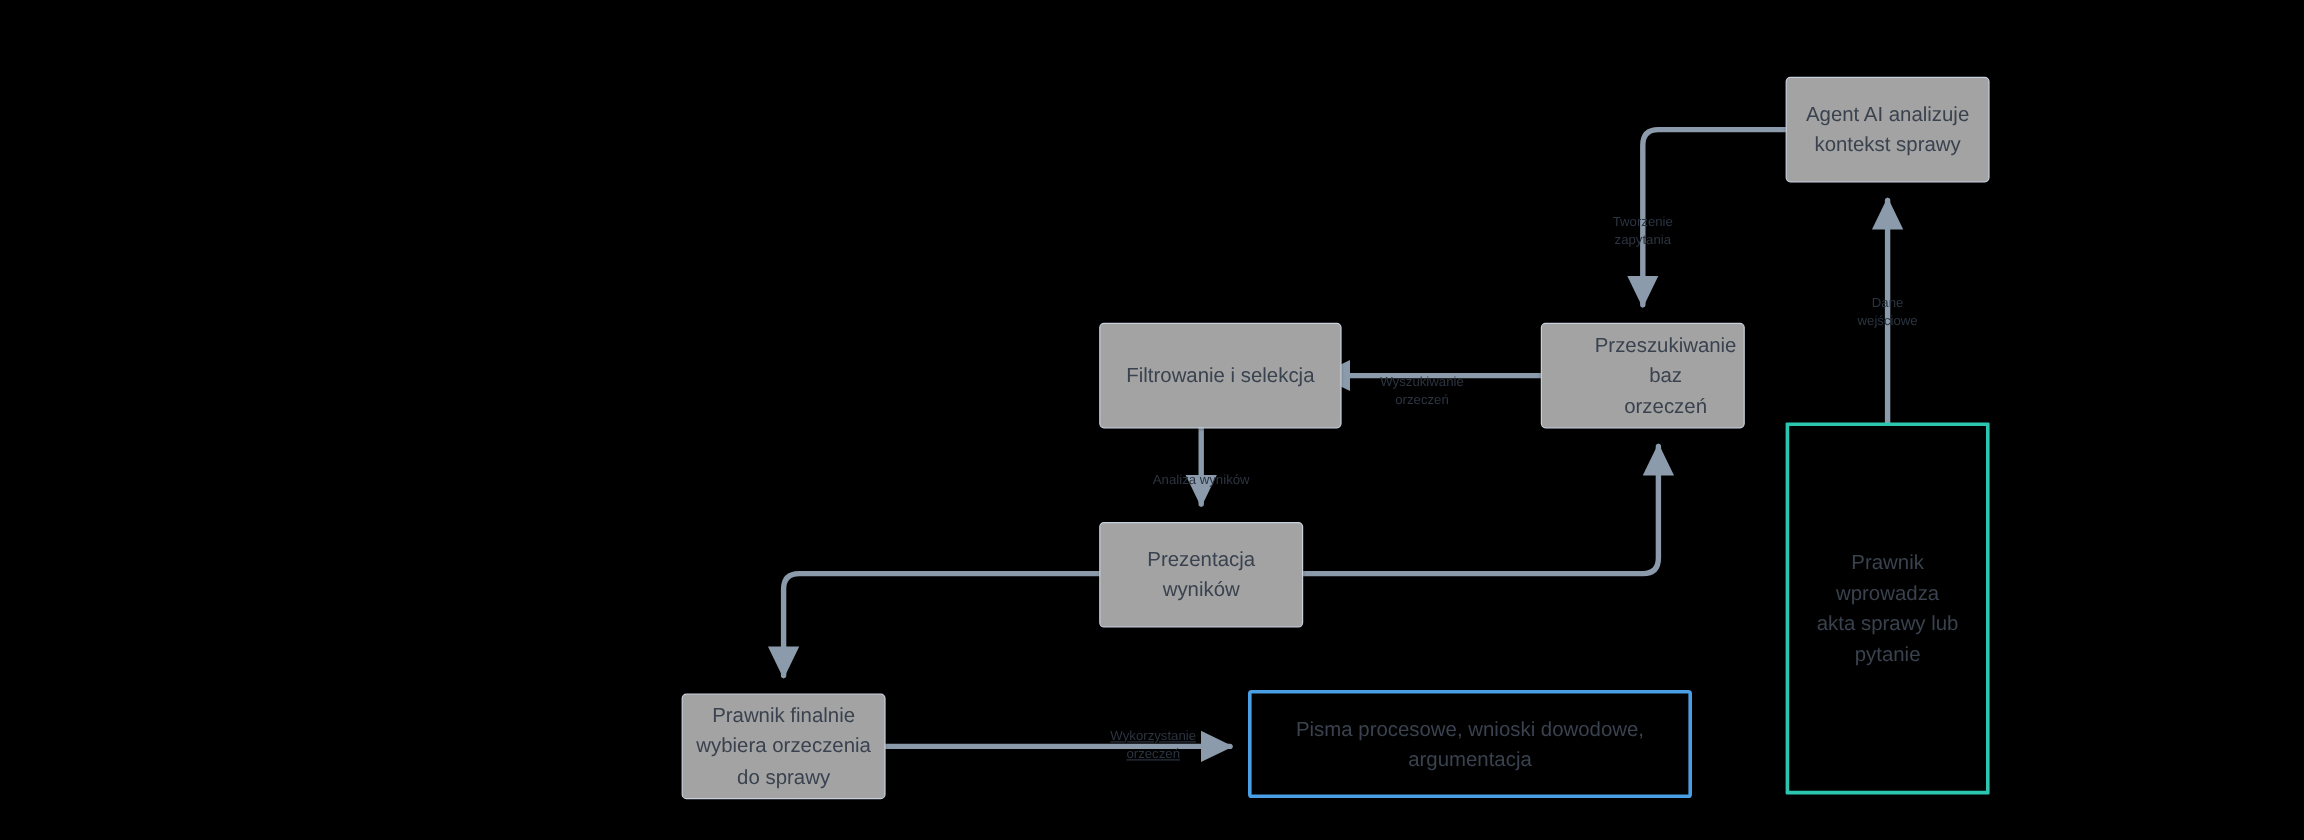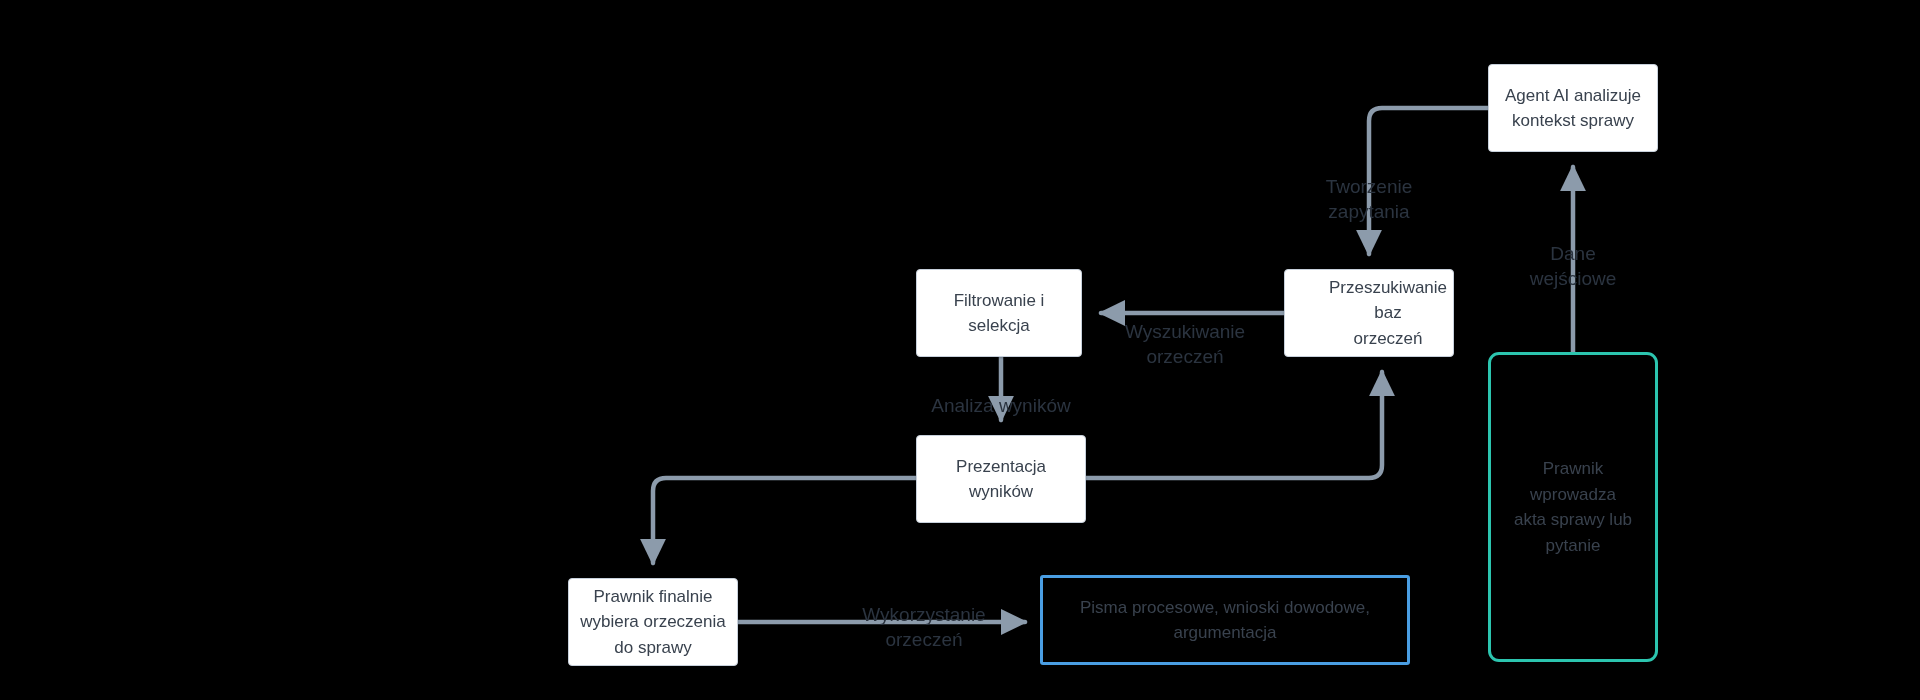--- a/index.html
+++ b/index.html
@@ -34,42 +34,42 @@
     align-items: center;
     justify-content: center;
     text-align: center;
     border-radius: 4px;
     color: #39424e;
     font-size: 17px;
     line-height: 1.5;
     padding: 4px 10px;
   }
   .node.solid {
-    background: #ffffff;
+    background: #a3a3a3;
     border: 1px solid #c7d0db;
     box-shadow: 0 1px 2px rgba(0,0,0,0.25);
   }
   .node.teal {
     background: transparent;
     border: 3px solid #2cc5af;
-    border-radius: 11px;
+    border-radius: 1px;
   }
   .node.blue {
     background: transparent;
     border: 3px solid #4a9ee3;
     border-radius: 3px;
   }
   .node-label {
     display: block;
     white-space: pre-line;
   }
   .edge-label {
     position: absolute;
     color: #2b3440;
-    font-size: 19px;
+    font-size: 11px;
     line-height: 1.35;
     text-align: center;
     white-space: pre-line;
     transform: translate(-50%, -50%);
     pointer-events: none;
   }
 </style>
 </head>
 <body>
 
@@ -95,21 +95,21 @@
     <path d="M738,622 L1025,622" fill="none" stroke="#8c9bab" stroke-width="4.5" stroke-linecap="round" marker-end="url(#arrow)"></path>
 
     <path d="M1573,352 L1573,167" fill="none" stroke="#8c9bab" stroke-width="4.5" stroke-linecap="round" marker-end="url(#arrow)"></path>
   </svg>
 
   <div class="node solid" style="left:1488px; top:64px; width:170px; height:88px;">
     <span class="node-label">Agent AI analizuje
 kontekst sprawy</span>
   </div>
 
-  <div class="node solid" style="left:916px; top:269px; width:166px; height:88px;">
+  <div class="node solid" style="left:916px; top:269px; width:202px; height:88px;">
     <span class="node-label">Filtrowanie i selekcja</span>
   </div>
 
   <div class="node solid" style="left:1284px; top:269px; width:170px; height:88px;padding-left:48px;">
     <span class="node-label">Przeszukiwanie baz
 orzeczeń</span>
   </div>
 
   <div class="node solid" style="left:916px; top:435px; width:170px; height:88px;">
     <span class="node-label">Prezentacja wyników</span>
@@ -134,29 +134,29 @@
   <div class="edge-label" style="left:1369px; top:186px;">
     <span>Tworzenie
 zapytania</span>
   </div>
 
   <div class="edge-label" style="left:1573px; top:253px;">
     <span>Dane
 wejściowe</span>
   </div>
 
-  <div class="edge-label" style="left:1185px; top:331px;">
+  <div class="edge-label" style="left:1185px; top:319px;">
     <span>Wyszukiwanie
 orzeczeń</span>
   </div>
 
   <div class="edge-label" style="left:1001px; top:393px;">
     <span>Analiza wyników</span>
   </div>
 
 
 
-  <div class="edge-label" style="left:924px; top:614px;">
+  <div class="edge-label" style="left:961px; top:614px;text-decoration:underline;">
     <span>Wykorzystanie
 orzeczeń</span>
   </div>
 
 </div>
 
 </body></html>

